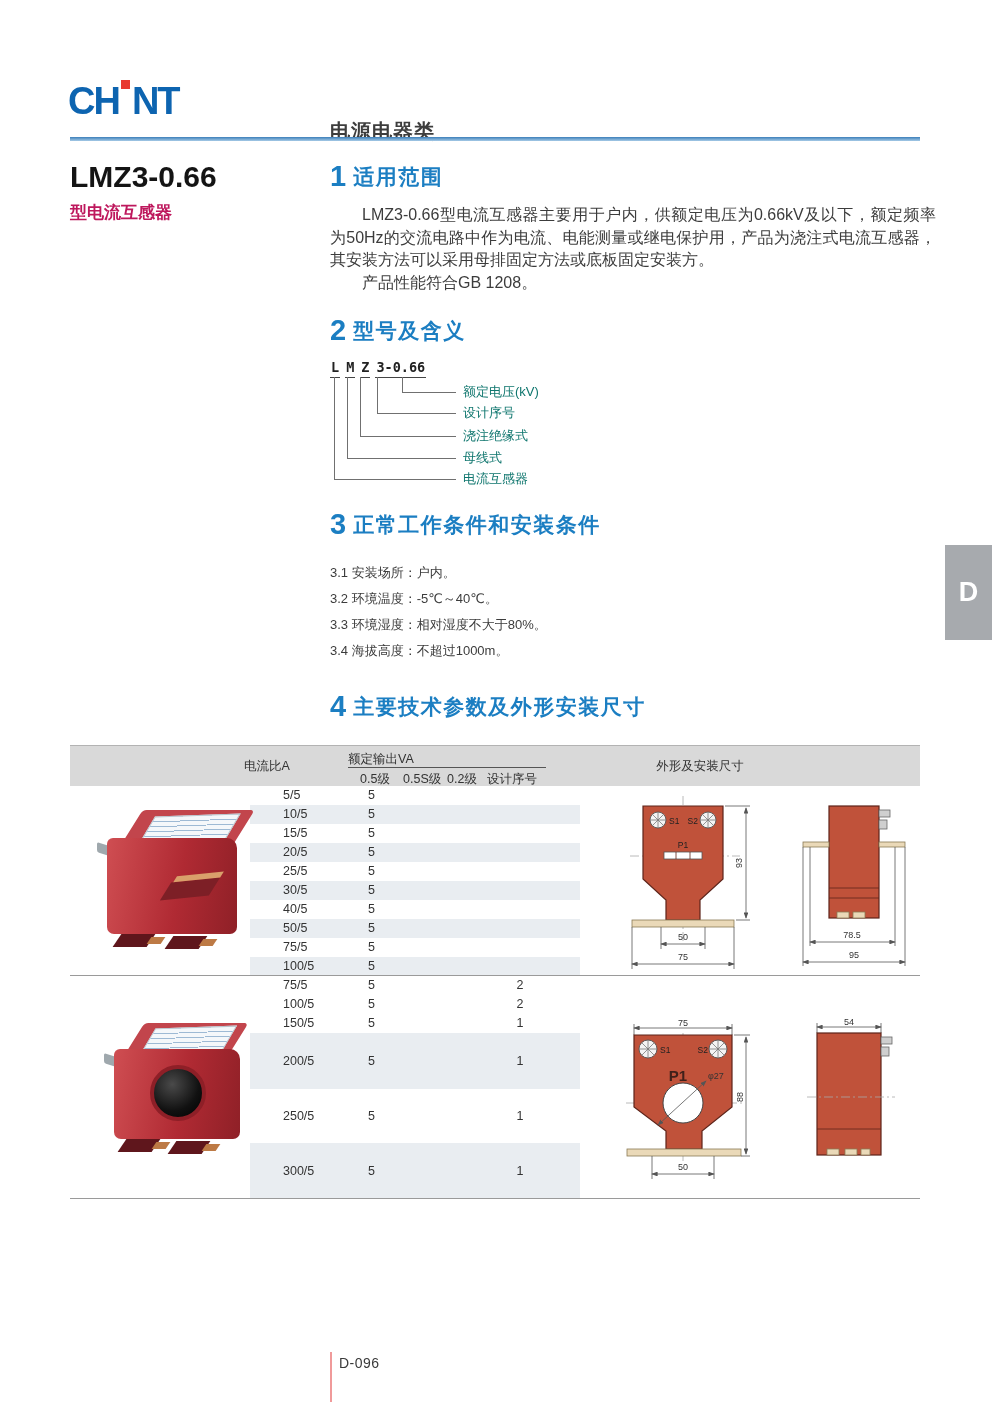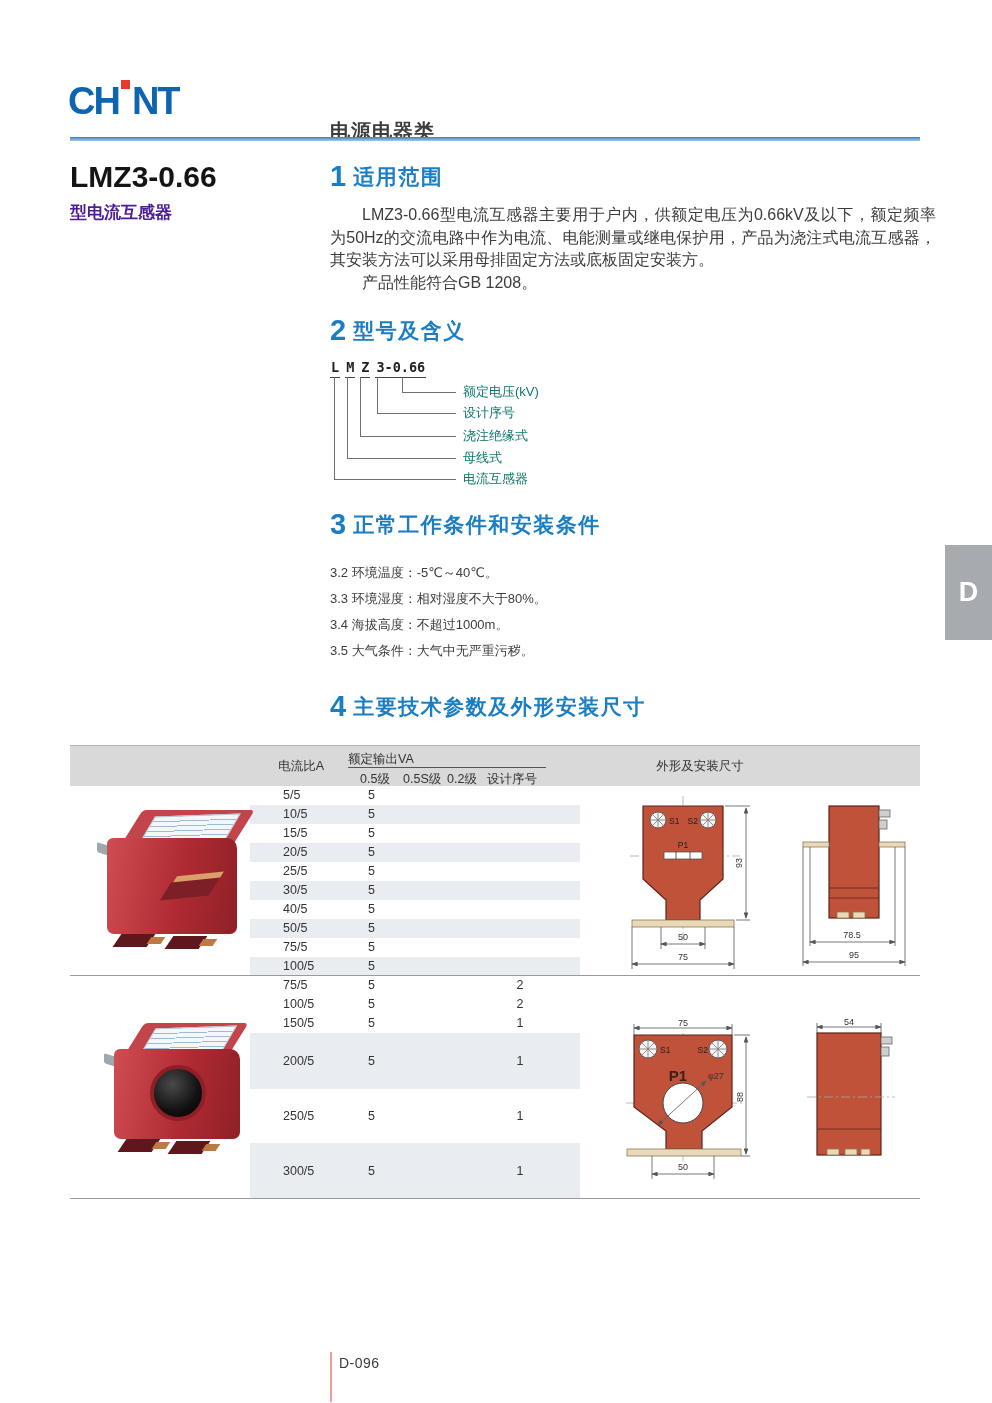--- a/index.html
+++ b/index.html
@@ -10,21 +10,21 @@
   .logo{position:absolute;left:68px;top:80px;font-size:38px;font-weight:800;
         color:#0d64b0;letter-spacing:-2px;line-height:38px;}
   .logo-dot{display:inline-block;width:9px;height:9px;background:#e8392f;
         vertical-align:25px;margin:0 2px;}
   .category{position:absolute;left:330px;top:96px;font-size:20px;font-weight:bold;color:#3d3d3d;letter-spacing:1px;margin-top:22px;}
   .header-rule{position:absolute;left:70px;top:137px;width:850px;height:4px;
         background:linear-gradient(#3c7fba,#a6cae6);}
 
   
   .model-title{position:absolute;left:70px;top:160px;font-size:30px;font-weight:bold;color:#141414;letter-spacing:0px;}
-  .model-sub{position:absolute;left:70px;top:201px;font-size:17px;font-weight:bold;color:#4c1d95;}
+  .model-sub{position:absolute;left:70px;top:201px;font-size:17px;font-weight:bold;color:#be185d;}
 
   
   .sec{position:absolute;left:330px;color:#1b7ec2;white-space:nowrap;}
   .sec .n{font-size:29px;font-weight:bold;margin-right:7px;vertical-align:-2px;}
   .sec .t{font-size:21px;font-weight:bold;letter-spacing:1.5px;}
   .s1t{top:160px}.s2t{top:314px}.s3t{top:508px}.s4t{top:690px}
 
   .intro{position:absolute;left:330px;top:204px;width:606px;font-size:16px;
          line-height:22.5px;color:#3c3c3c;text-align:justify;}
   .intro p{margin:0;text-indent:2em;}
@@ -43,21 +43,21 @@
   .ml{position:absolute;left:133px;font-size:13px;color:#0f766e;line-height:18px;white-space:nowrap;}
   .l0{top:25px}.l1{top:46px}.l2{top:69px}.l3{top:91px}.l4{top:112px}
 
   
   .conds{position:absolute;left:330px;top:560px;font-size:13px;line-height:26px;color:#3c3c3c;}
 
   
   .tbl{position:absolute;left:70px;top:745px;width:850px;height:453px;
        border-top:1px solid #b3b3b3;font-size:12.5px;color:#333;}
   .thead{position:absolute;left:0;top:0;width:850px;height:40px;background:#d9d9d9;}
-  .th-ratio{position:absolute;left:174px;top:0;width:80px;line-height:40px;text-align:right;}
+  .th-ratio{position:absolute;left:174px;top:0;width:80px;line-height:40px;text-align:left;}
   .th-out{position:absolute;left:278px;top:5px;line-height:16px;}
   .th-line{position:absolute;left:278px;top:21px;width:198px;border-top:1px solid #555;}
   .th-sub{position:absolute;top:24px;line-height:18px;}
   .th-05{left:290px}.th-05s{left:333px}.th-02{left:377px}.th-turns{left:417px}
   .th-dims{position:absolute;left:540px;top:0;width:180px;line-height:40px;text-align:center;}
 
   .g1{position:absolute;left:0;top:40px;width:850px;}
   .g2{position:absolute;left:0;top:230px;width:850px;}
   .row{position:relative;width:850px;height:19px;line-height:19px;}
   .g1 .row:nth-child(even), .row.shade{
@@ -150,24 +150,24 @@
     <div class="conn c4"></div>
     <div class="ml l0">额定电压(kV)</div>
     <div class="ml l1">设计序号</div>
     <div class="ml l2">浇注绝缘式</div>
     <div class="ml l3">母线式</div>
     <div class="ml l4">电流互感器</div>
   </div>
 
   <div class="sec s3t"><span class="n">3</span><span class="t">正常工作条件和安装条件</span></div>
   <div class="conds">
+    <div>3.1 安装场所：户内。</div>
     <div>3.2 环境温度：-5℃～40℃。</div>
     <div>3.3 环境湿度：相对湿度不大于80%。</div>
     <div>3.4 海拔高度：不超过1000m。</div>
-    <div>3.5 大气条件：大气中无严重污秽。</div>
   </div>
 
   <div class="sec s4t"><span class="n">4</span><span class="t">主要技术参数及外形安装尺寸</span></div>
 
   <div class="tbl">
     <div class="thead">
       <span class="th-ratio">电流比A</span>
       <span class="th-out">额定输出VA</span>
       <span class="th-line"></span>
       <span class="th-sub th-05">0.5级</span>

